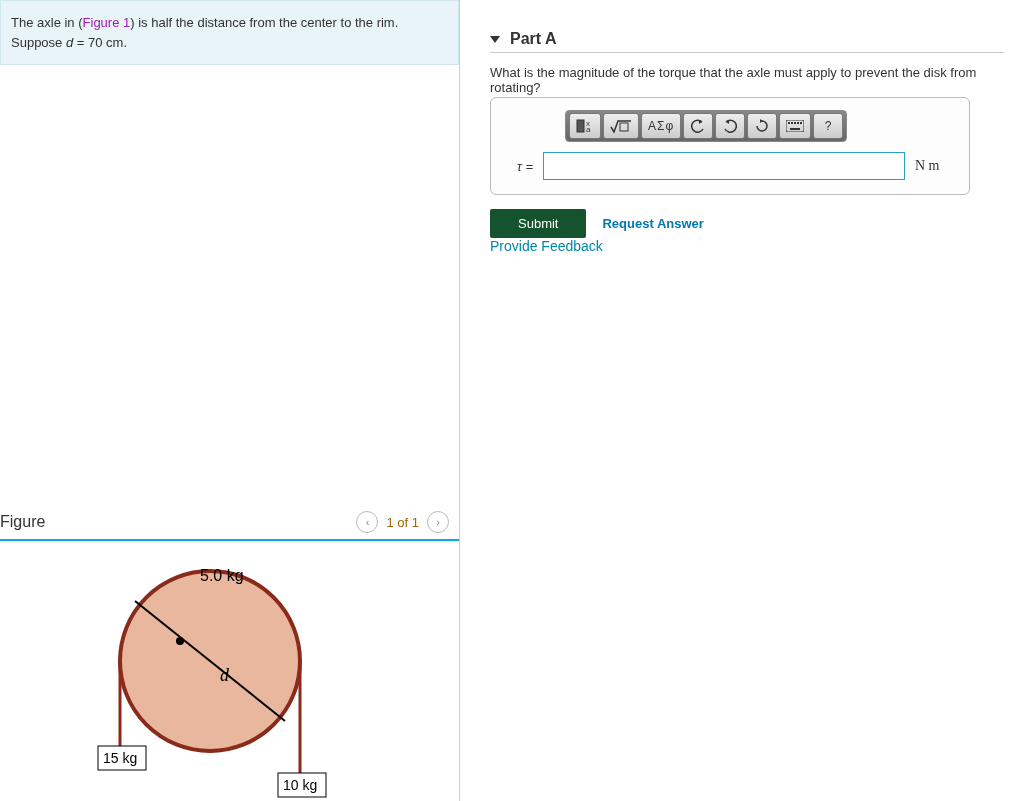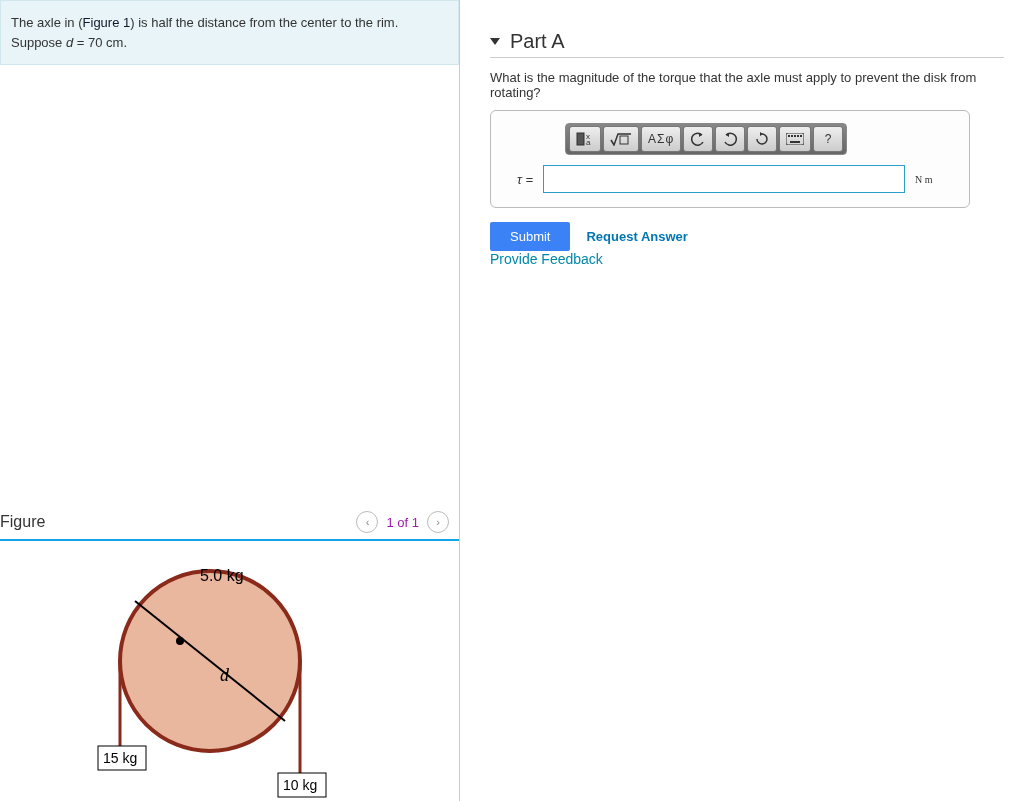--- a/index.html
+++ b/index.html
@@ -23,42 +23,42 @@
     flex-direction: column;
   }
   .problem-text {
     background: #e8f4f7;
     padding: 12px 10px;
     border: 1px solid #d0e8ed;
     font-size: 13px;
     line-height: 1.5;
     color: #333;
   }
-  .problem-text .fig-link { color: #0f172a; }
+  .problem-text .fig-link { color: #a21caf; }
   .problem-text .ital { font-style: italic; }
   .spacer { flex: 1; }
   .figure-header {
     display: flex;
     justify-content: space-between;
     align-items: center;
     padding: 6px 10px 6px 0;
     border-bottom: 2px solid #0ea5e9;
   }
   .figure-title { font-size: 16px; color: #333; }
   .figure-nav { display: flex; align-items: center; gap: 8px; }
   .nav-btn {
     width: 22px; height: 22px;
     border: 1px solid #bbb;
     border-radius: 50%;
     background: #fff;
     display: flex; align-items: center; justify-content: center;
     font-size: 11px; color: #888;
     cursor: pointer;
   }
-  .nav-text { font-size: 13px; color: #a21caf; }
+  .nav-text { font-size: 13px; color: #a16207; }
   .figure-area {
     height: 260px;
     position: relative;
     padding-top: 10px;
   }
   .figure-svg { display: block; margin-left: 80px; }
 
   .right-panel {
     flex: 1;
     padding: 30px 20px 20px 30px;
@@ -71,22 +71,22 @@
     padding-bottom: 4px;
     margin-bottom: 12px;
     cursor: pointer;
   }
   .part-header .caret {
     width: 0; height: 0;
     border-left: 5px solid transparent;
     border-right: 5px solid transparent;
     border-top: 7px solid #333;
   }
-  .part-title { font-weight: normal; font-size: 20px; }
-  .question { font-size: 13px; margin-bottom: 10px; }
+  .part-title { font-weight: bold; font-size: 16px; }
+  .question { font-size: 13px; margin-bottom: 2px; }
   .answer-box {
     border: 1px solid #bbb;
     border-radius: 6px;
     padding: 12px 14px 14px 14px;
     width: 480px;
     background: #fdfdfd;
   }
   .toolbar {
     display: inline-flex;
     border: 1px solid #888;
@@ -119,27 +119,27 @@
   }
   .tau-label { font-style: italic; font-size: 13px; width: 28px; text-align: right; }
   .answer-input {
     flex: 1;
     height: 28px;
     border: 1px solid #2aa0c8;
     padding: 2px 6px;
     font-size: 13px;
     outline: none;
   }
-  .units { font-size: 10px; width: 40px; font-family: 'Times New Roman', serif; }
+  .units { font-size: 14px; width: 40px; font-family: 'Times New Roman', serif; }
   .actions { margin-top: 14px; display: flex; align-items: center; gap: 16px; }
   .submit-btn {
-    background: #3b82f6;
+    background: #14532d;
     color: #fff;
     border: none;
-    padding: 7px 20px;
+    padding: 7px 28px;
     font-size: 13px;
     cursor: pointer;
     border-radius: 2px;
   }
   .request-link {
     color: #0077b3;
     font-size: 13px;
     cursor: pointer;
     font-weight: bold;
   }

